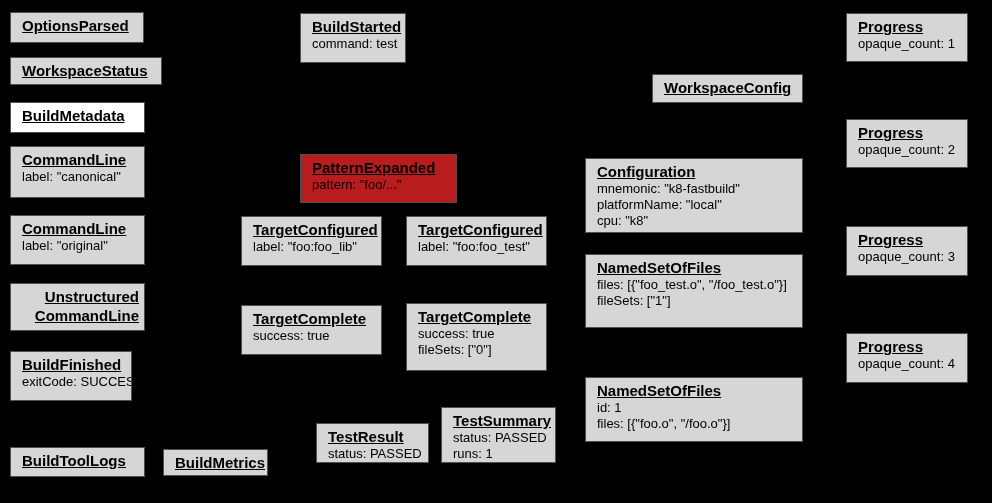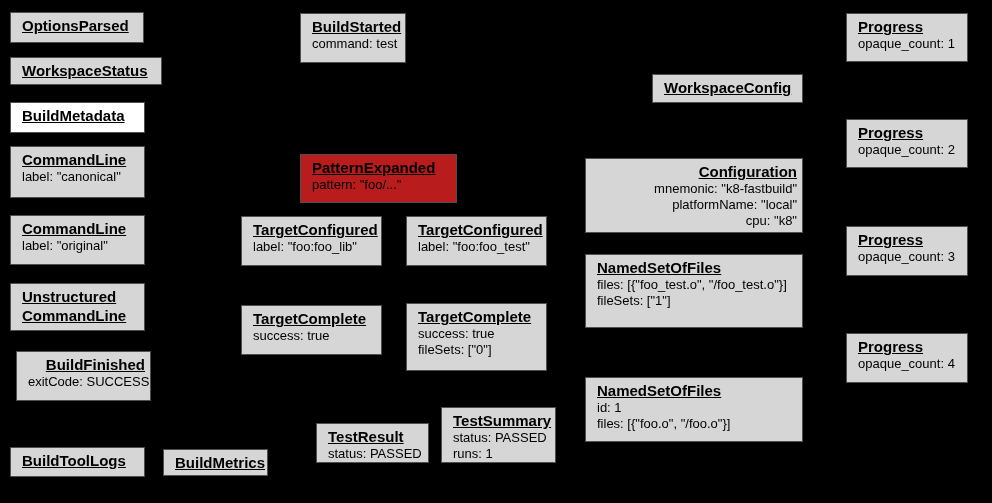--- a/index.html
+++ b/index.html
@@ -47,25 +47,25 @@
       <div class="node-title">BuildMetadata</div>
     </div>
     <div class="node" style="left: 10px; top: 146px; width: 135px; height: 52px; background: rgb(214, 214, 214); border-color: rgb(79, 79, 79);">
       <div class="node-title">CommandLine</div>
       <div class="node-attr">label: "canonical"</div>
     </div>
     <div class="node" style="left: 10px; top: 215px; width: 135px; height: 50px; background: rgb(214, 214, 214); border-color: rgb(79, 79, 79);">
       <div class="node-title">CommandLine</div>
       <div class="node-attr">label: "original"</div>
     </div>
-    <div class="node" style="left: 10px; top: 283px; width: 135px; height: 48px; background: rgb(214, 214, 214); border-color: rgb(79, 79, 79);">
+    <div class="node" style="left: 10px; top: 283px; width: 135px; height: 48px; background: rgb(214, 214, 214); border-color: rgb(79, 79, 79); text-align: right;">
       <div class="node-title">Unstructured</div>
       <div class="node-title">CommandLine</div>
     </div>
-    <div class="node" style="left: 16px; top: 351px; width: 135px; height: 50px; background: rgb(214, 214, 214); border-color: rgb(79, 79, 79); text-align: right;">
+    <div class="node" style="left: 10px; top: 351px; width: 122px; height: 50px; background: rgb(214, 214, 214); border-color: rgb(79, 79, 79);">
       <div class="node-title">BuildFinished</div>
       <div class="node-attr">exitCode: SUCCESS</div>
     </div>
     <div class="node" style="left: 10px; top: 447px; width: 135px; height: 30px; background: rgb(214, 214, 214); border-color: rgb(79, 79, 79);">
       <div class="node-title">BuildToolLogs</div>
     </div>
     <div class="node" style="left: 163px; top: 449px; width: 105px; height: 27px; background: rgb(214, 214, 214); border-color: rgb(79, 79, 79);">
       <div class="node-title">BuildMetrics</div>
     </div>
     <div class="node" style="left: 300px; top: 13px; width: 106px; height: 50px; background: rgb(214, 214, 214); border-color: rgb(79, 79, 79);">
@@ -98,21 +98,21 @@
       <div class="node-attr">status: PASSED</div>
     </div>
     <div class="node" style="left: 441px; top: 407px; width: 115px; height: 56px; background: rgb(214, 214, 214); border-color: rgb(79, 79, 79);">
       <div class="node-title">TestSummary</div>
       <div class="node-attr">status: PASSED</div>
       <div class="node-attr">runs: 1</div>
     </div>
     <div class="node" style="left: 652px; top: 74px; width: 151px; height: 29px; background: rgb(214, 214, 214); border-color: rgb(79, 79, 79);">
       <div class="node-title">WorkspaceConfig</div>
     </div>
-    <div class="node" style="left: 585px; top: 158px; width: 218px; height: 75px; background: rgb(214, 214, 214); border-color: rgb(79, 79, 79); text-align: right;">
+    <div class="node" style="left: 585px; top: 158px; width: 218px; height: 75px; background: rgb(214, 214, 214); border-color: rgb(79, 79, 79);">
       <div class="node-title">Configuration</div>
       <div class="node-attr">mnemonic: "k8-fastbuild"</div>
       <div class="node-attr">platformName: "local"</div>
       <div class="node-attr">cpu: "k8"</div>
     </div>
     <div class="node" style="left: 585px; top: 254px; width: 218px; height: 74px; background: rgb(214, 214, 214); border-color: rgb(79, 79, 79);">
       <div class="node-title">NamedSetOfFiles</div>
       <div class="node-attr">files: [{"foo_test.o", "/foo_test.o"}]</div>
       <div class="node-attr">fileSets: ["1"]</div>
     </div>

